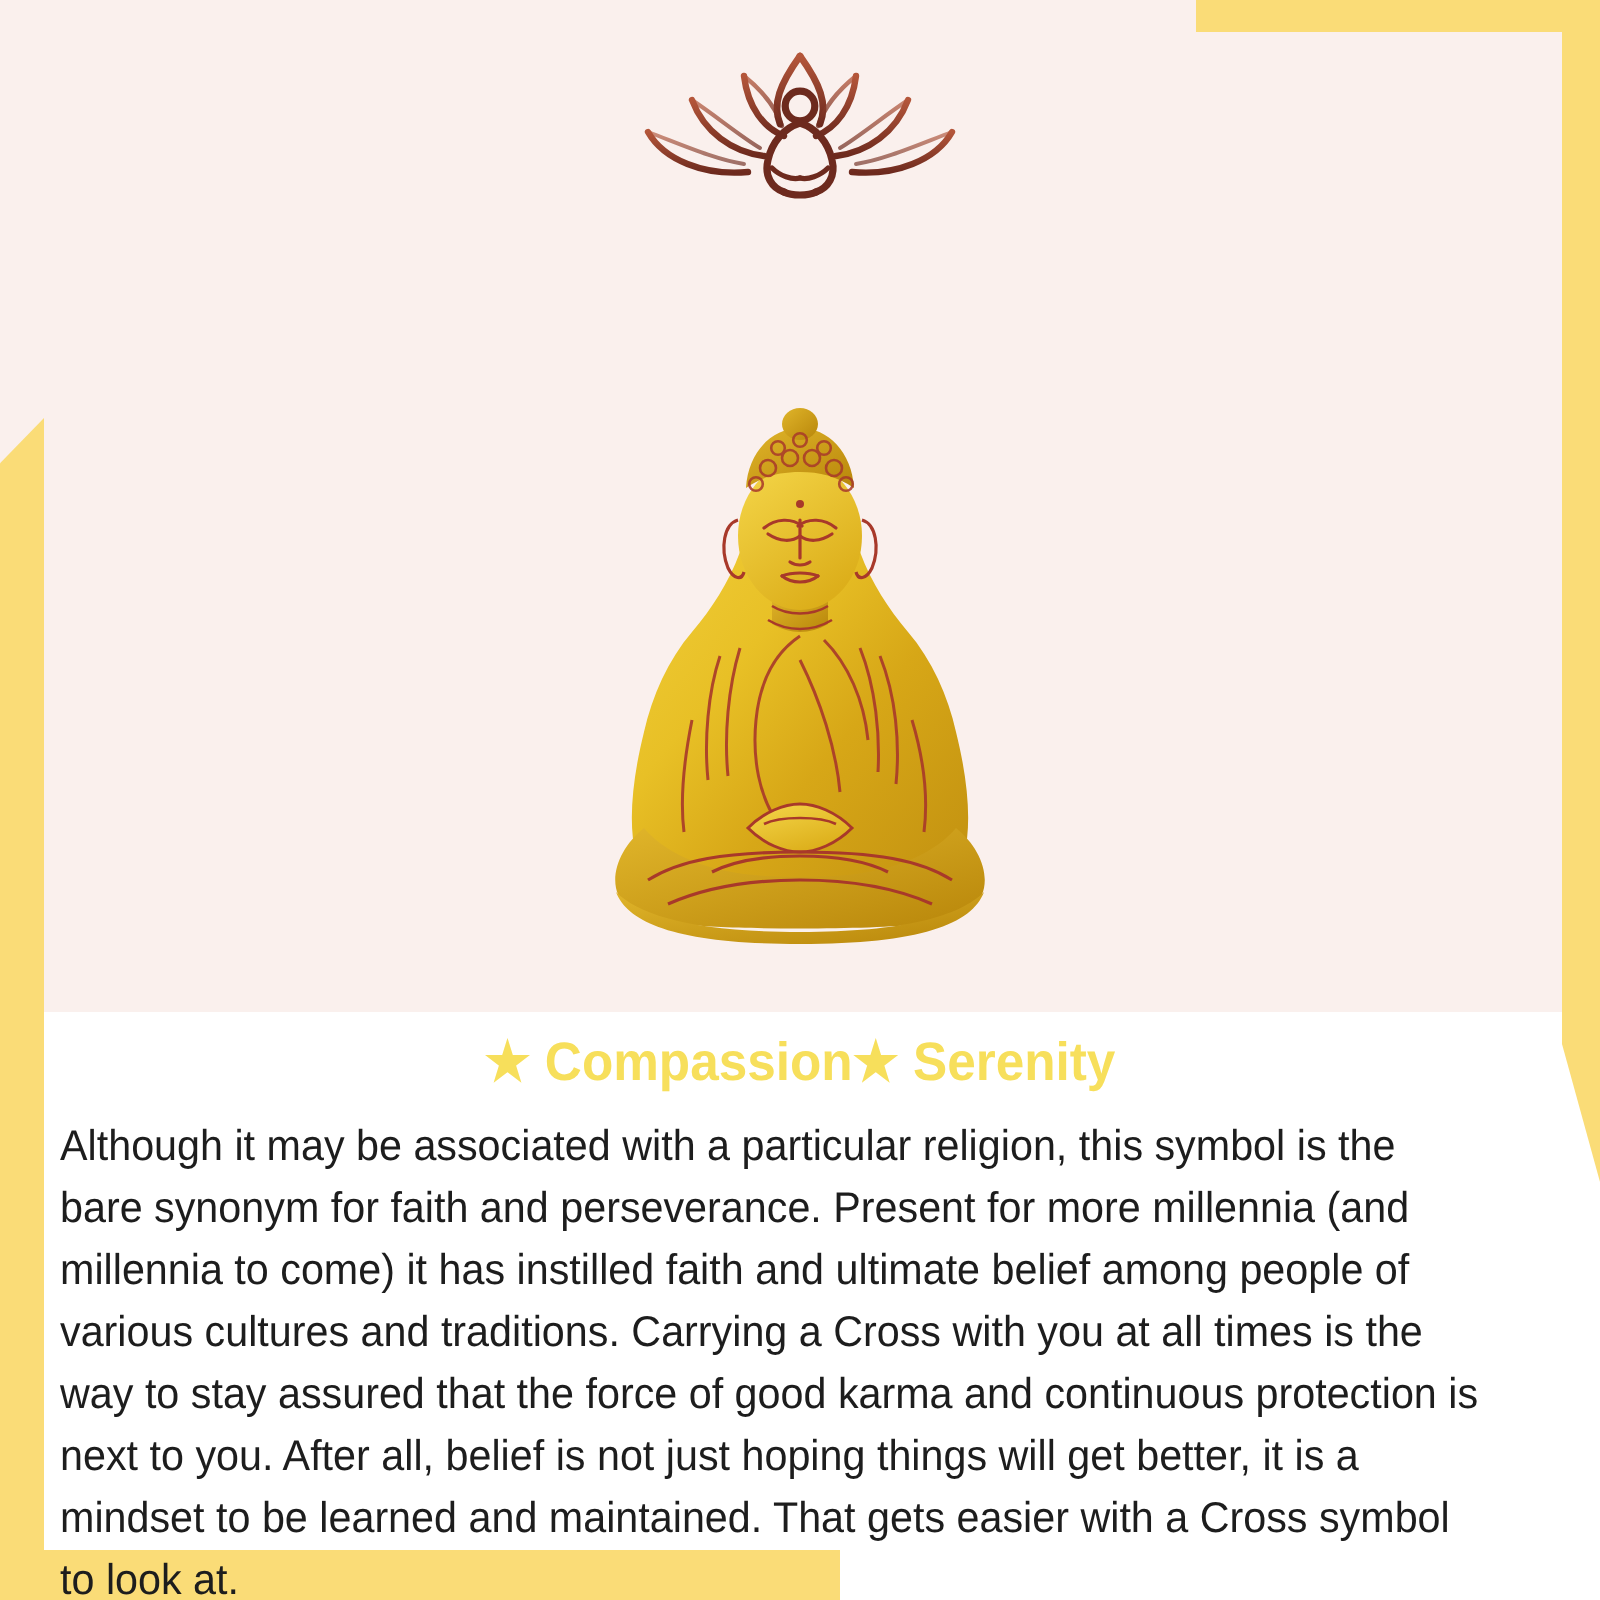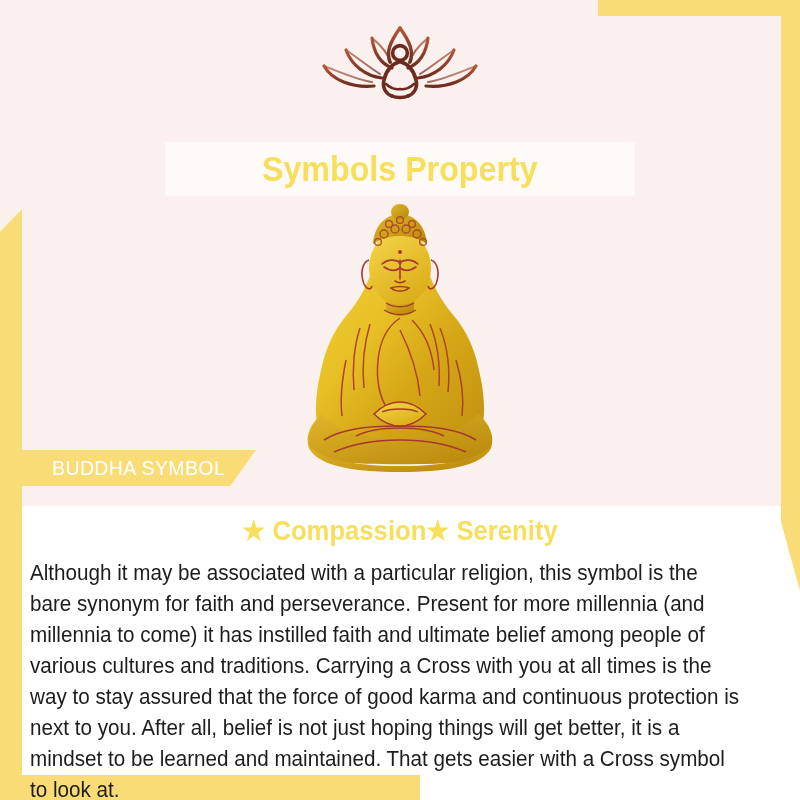--- a/index.html
+++ b/index.html
@@ -171,23 +171,20 @@
           <path d="M80 74 C84 76 92 76 96 74"></path>
         </g>
         <g fill="none" stroke="#6d2a1e" stroke-width="2.6" stroke-linecap="round">
           <path d="M74 62 C78 66 84 68 88 67"></path>
           <path d="M102 62 C98 66 92 68 88 67"></path>
         </g>
       </svg>
     </span>
   </div>
 
-  <div class="title-box">
-    <div class="title-text">Symbols Property</div>
-  </div>
 
   <div class="buddha-wrap">
     <span>
       <svg class="buddha-svg" viewBox="0 0 200 290" xmlns="http://www.w3.org/2000/svg">
         <defs>
           <linearGradient id="gold" x1="0" y1="0" x2="1" y2="1">
             <stop offset="0%" stop-color="#f2cf3c"></stop>
             <stop offset="35%" stop-color="#e8c026"></stop>
             <stop offset="60%" stop-color="#d7a717"></stop>
             <stop offset="100%" stop-color="#c08f10"></stop>
@@ -286,21 +283,18 @@
           <path d="M56 236 C68 230 82 228 100 228"></path>
           <path d="M144 236 C132 230 118 228 100 228"></path>
         </g>
 
         <path d="M8 246 C20 258 48 266 100 266 C152 266 180 258 192 246
                  C186 262 160 272 100 272 C40 272 14 262 8 246 Z" fill="url(#goldDark)"></path>
       </svg>
     </span>
   </div>
 
-  <div class="badge">
-    <span class="badge-text">BUDDHA SYMBOL</span>
-  </div>
 
   <div class="subtitle">★ Compassion★ Serenity</div>
 
   <div class="body-text">Although it may be associated with a particular religion, this symbol is the bare synonym for faith and perseverance. Present for more millennia (and millennia to come) it has instilled faith and ultimate belief among people of various cultures and traditions. Carrying a Cross with you at all times is the way to stay assured that the force of good karma and continuous protection is next to you. After all, belief is not just hoping things will get better, it is a mindset to be learned and maintained. That gets easier with a Cross symbol to look at.</div>
 
 </div>
 
 </body></html>

